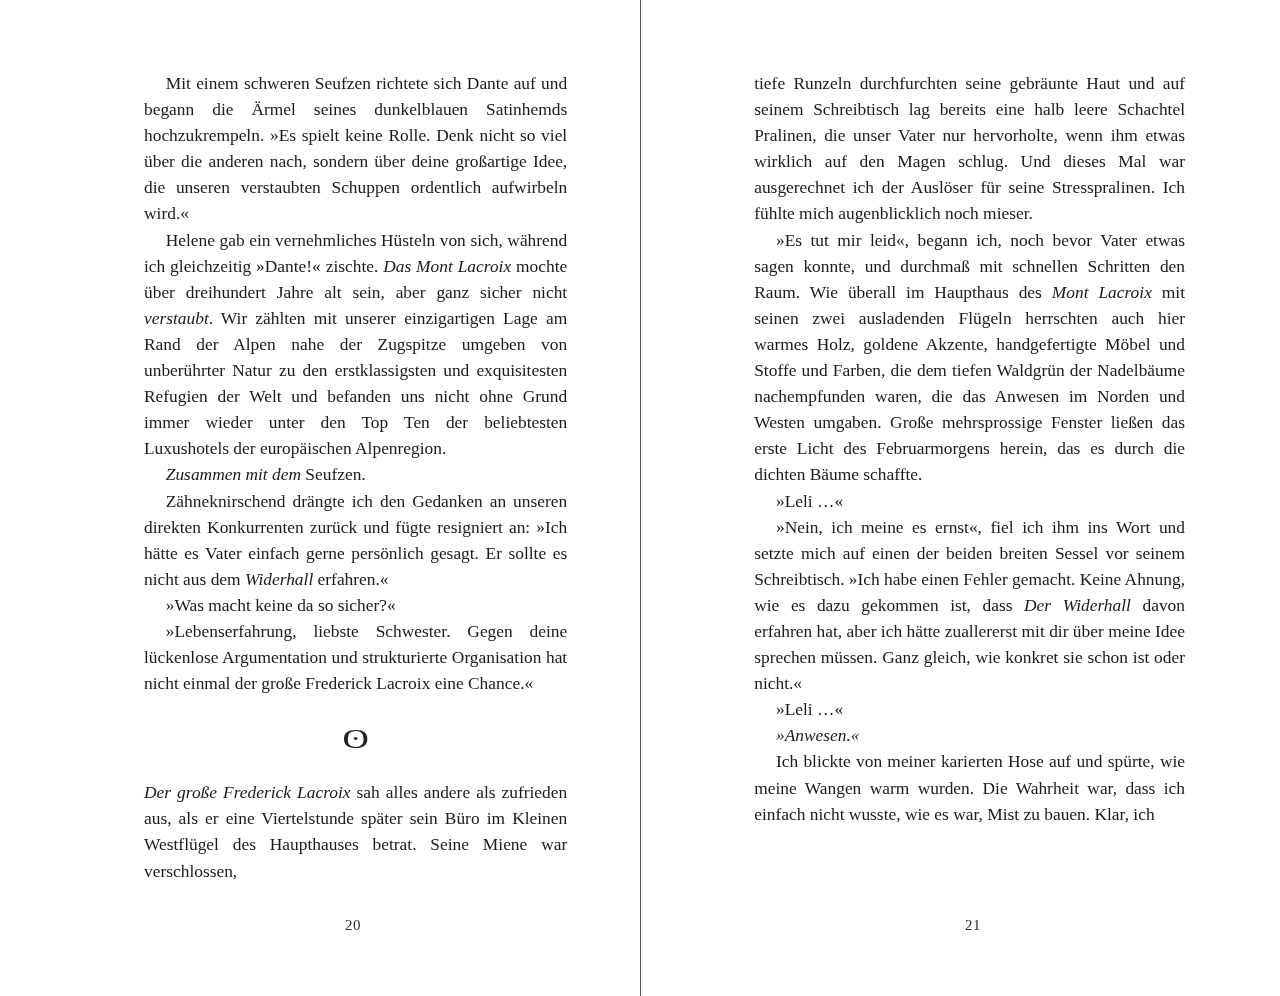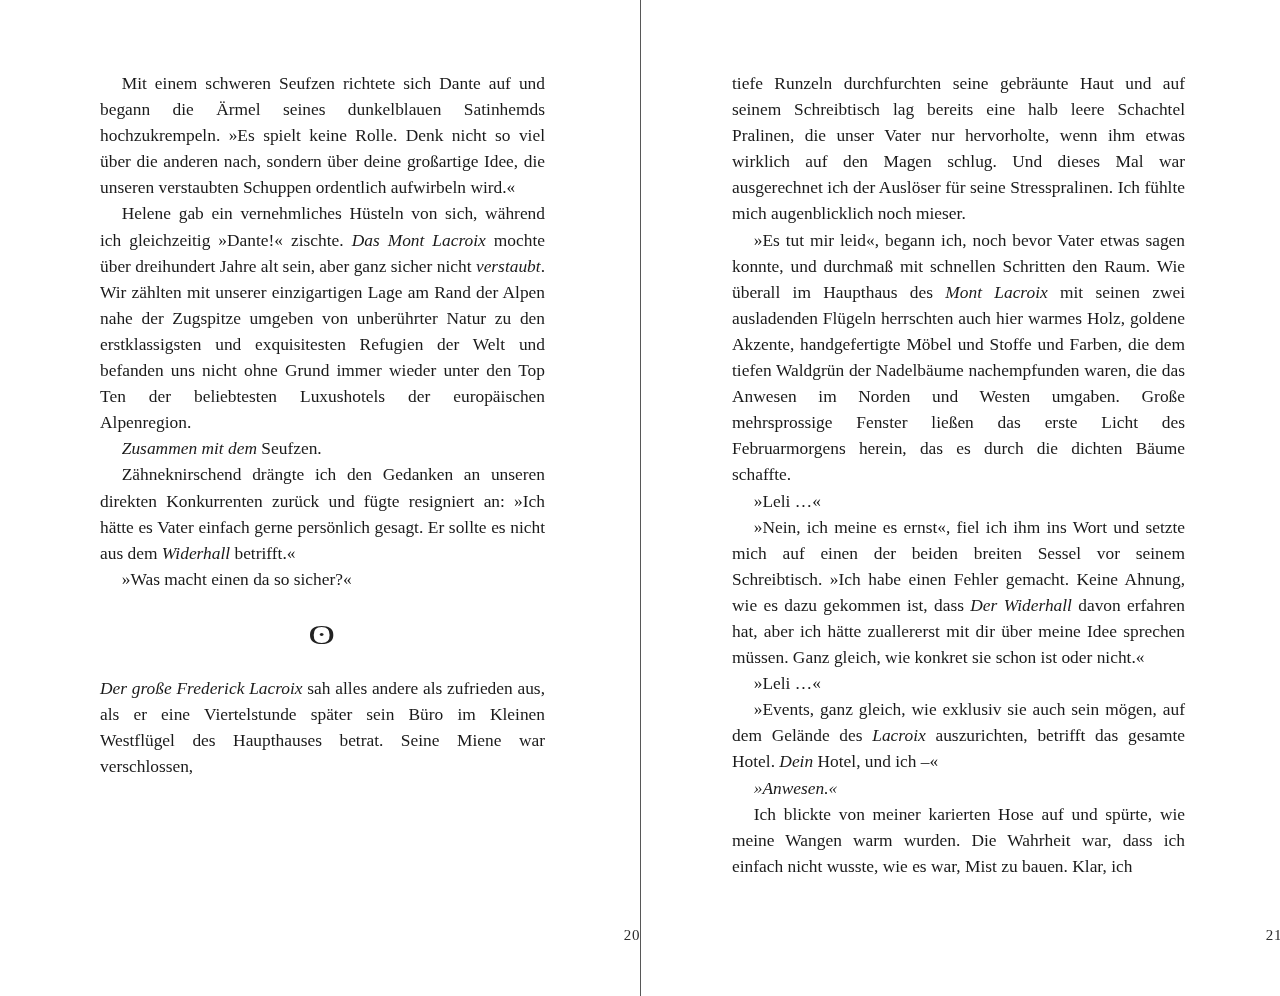--- a/index.html
+++ b/index.html
@@ -29,21 +29,21 @@
     height: 996px;
     background: #3a3a3a;
     opacity: 0.85;
   }
   .page {
     position: relative;
     width: 640px;
     height: 996px;
     box-sizing: border-box;
   }
-  .page-left  { padding: 70px 95px 0 100px; }
+  .page-left  { padding: 70px 95px 0 100px; margin-left: 44px; }
   .page-right { padding: 70px 95px 0 92px; }
 
   .textblock {
     font-size: 17.4px;
     line-height: 26.1px;
     text-align: justify;
     text-justify: inter-word;
     hyphens: manual;
   }
   .textblock p {
@@ -63,66 +63,66 @@
     margin: 30px 0 26px 0;
     letter-spacing: 0.02em;
   }
   .ornament .orn-glyph {
     display: inline-block;
     transform: scaleX(1.35);
   }
 
   .folio {
     position: absolute;
-    bottom: 52px;
+    bottom: 62px;
     width: 100%;
     left: 0;
-    text-align: right;
+    text-align: center;
     font-size: 15px;
     color: #2b2b2b;
     letter-spacing: 0.04em;
   }
   .page-left .folio  { padding-right: 4px; }
   .page-right .folio { padding-left: 2px; }
 </style>
 </head>
 <body>
 
 <div class="book">
 
   <div class="gutter"></div>
 
   <div class="page page-left">
     <div class="textblock">
       <div id="left-pre">
           <p><span>Mit einem schweren Seufzen richtete sich Dante auf und begann die Ärmel seines dunkelblauen Satinhemds hochzukrempeln. »Es spielt keine Rolle. Denk nicht so viel über die anderen nach, sondern über deine großartige Idee, die unseren verstaubten Schuppen ordentlich aufwirbeln wird.«</span></p>
           <p><span>Helene gab ein vernehmliches Hüsteln von sich, während ich gleichzeitig »Dante!« zischte. </span><i>Das Mont Lacroix</i><span> mochte über dreihundert Jahre alt sein, aber ganz sicher nicht </span><i>verstaubt</i><span>. Wir zählten mit unserer einzigartigen Lage am Rand der Alpen nahe der Zugspitze umgeben von unberührter Natur zu den erstklassigsten und exquisitesten Refugien der Welt und befanden uns nicht ohne Grund immer wieder unter den Top Ten der beliebtesten Luxushotels der europäischen Alpenregion.</span></p>
           <p><i>Zusammen mit dem</i><span> Seufzen.</span></p>
-          <p><span>Zähneknirschend drängte ich den Gedanken an unseren direkten Konkurrenten zurück und fügte resigniert an: »Ich hätte es Vater einfach gerne persönlich gesagt. Er sollte es nicht aus dem </span><i>Widerhall</i><span> betrifft.«</span></p>
-          <p><span>»Was macht einen da so sicher?«</span></p>
+          <p><span>Zähneknirschend drängte ich den Gedanken an unseren direkten Konkurrenten zurück und fügte resigniert an: »Ich hätte es Vater einfach gerne persönlich gesagt. Er sollte es nicht aus dem </span><i>Widerhall</i><span> erfahren.«</span></p>
+          <p><span>»Was macht keine da so sicher?«</span></p>
+          <p><span>»Lebenserfahrung, liebste Schwester. Gegen deine lückenlose Argumentation und strukturierte Organisation hat nicht einmal der große Frederick Lacroix eine Chance.«</span></p>
         </div>
       <div class="ornament">
         <span class="orn-glyph">ʘ</span>
       </div>
       <div id="left-post">
           <p class="noindent"><i>Der große Frederick Lacroix</i><span> sah alles andere als zufrieden aus, als er eine Viertelstunde später sein Büro im Kleinen Westflügel des Haupthauses betrat. Seine Miene war verschlossen,</span></p>
         </div>
     </div>
     <div class="folio">20</div>
   </div>
 
   <div class="page page-right">
     <div class="textblock">
       <div id="right-all">
           <p class="noindent"><span>tiefe Runzeln durchfurchten seine gebräunte Haut und auf seinem Schreibtisch lag bereits eine halb leere Schachtel Pralinen, die unser Vater nur hervorholte, wenn ihm etwas wirklich auf den Magen schlug. Und dieses Mal war ausgerechnet ich der Auslöser für seine Stresspralinen. Ich fühlte mich augenblicklich noch mieser.</span></p>
           <p><span>»Es tut mir leid«, begann ich, noch bevor Vater etwas sagen konnte, und durchmaß mit schnellen Schritten den Raum. Wie überall im Haupthaus des </span><i>Mont Lacroix</i><span> mit seinen zwei ausladenden Flügeln herrschten auch hier warmes Holz, goldene Akzente, handgefertigte Möbel und Stoffe und Farben, die dem tiefen Waldgrün der Nadelbäume nachempfunden waren, die das Anwesen im Norden und Westen umgaben. Große mehrsprossige Fenster ließen das erste Licht des Februarmorgens herein, das es durch die dichten Bäume schaffte.</span></p>
           <p><span>»Leli …«</span></p>
           <p><span>»Nein, ich meine es ernst«, fiel ich ihm ins Wort und setzte mich auf einen der beiden breiten Sessel vor seinem Schreibtisch. »Ich habe einen Fehler gemacht. Keine Ahnung, wie es dazu gekommen ist, dass </span><i>Der Widerhall</i><span> davon erfahren hat, aber ich hätte zuallererst mit dir über meine Idee sprechen müssen. Ganz gleich, wie konkret sie schon ist oder nicht.«</span></p>
           <p><span>»Leli …«</span></p>
-          <p><span>»Events, ganz gleich, wie exklusiv sie auch sein mögen, auf dem Gelände des </span><i>Lacroix</i><span> auszurichten, betrifft das gesamte Hotel. </span><i>Dein</i><span> Hotel, und ich –«</span></p>
           <p><i>»Anwesen.«</i></p>
           <p><span>Ich blickte von meiner karierten Hose auf und spürte, wie meine Wangen warm wurden. Die Wahrheit war, dass ich einfach nicht wusste, wie es war, Mist zu bauen. Klar, ich</span></p>
         </div>
     </div>
     <div class="folio">21</div>
   </div>
 
 </div>
 
 </body></html>

